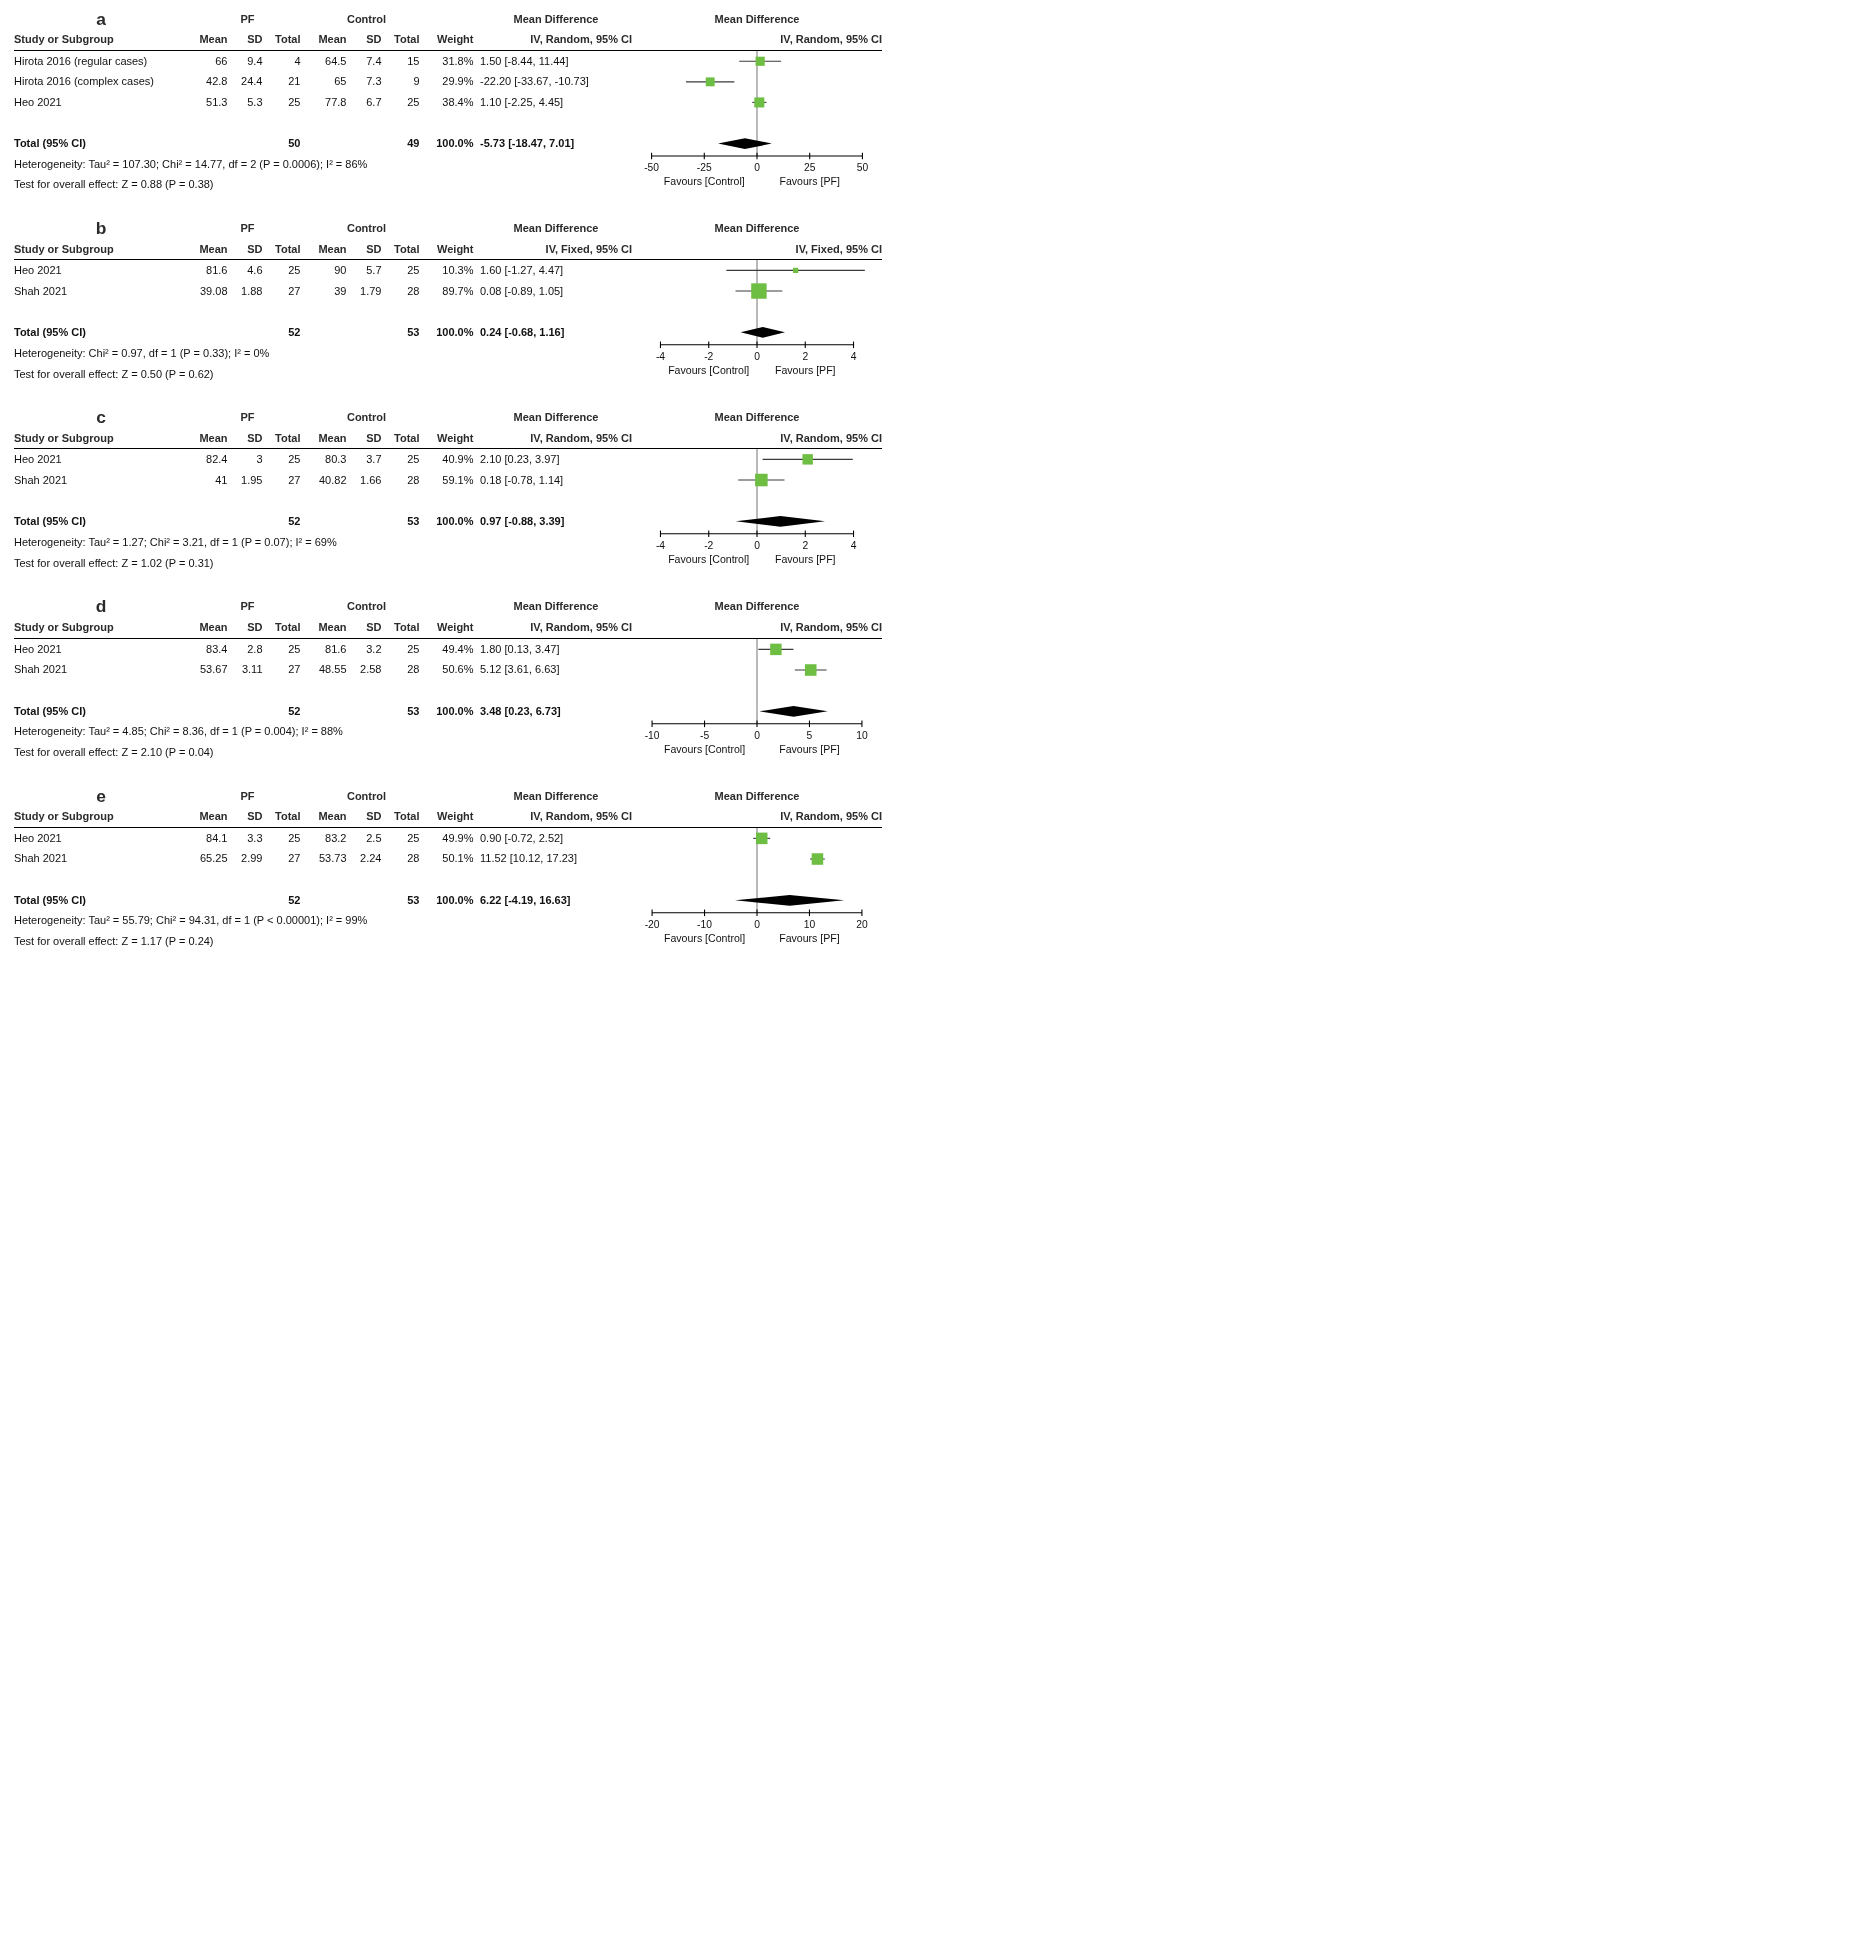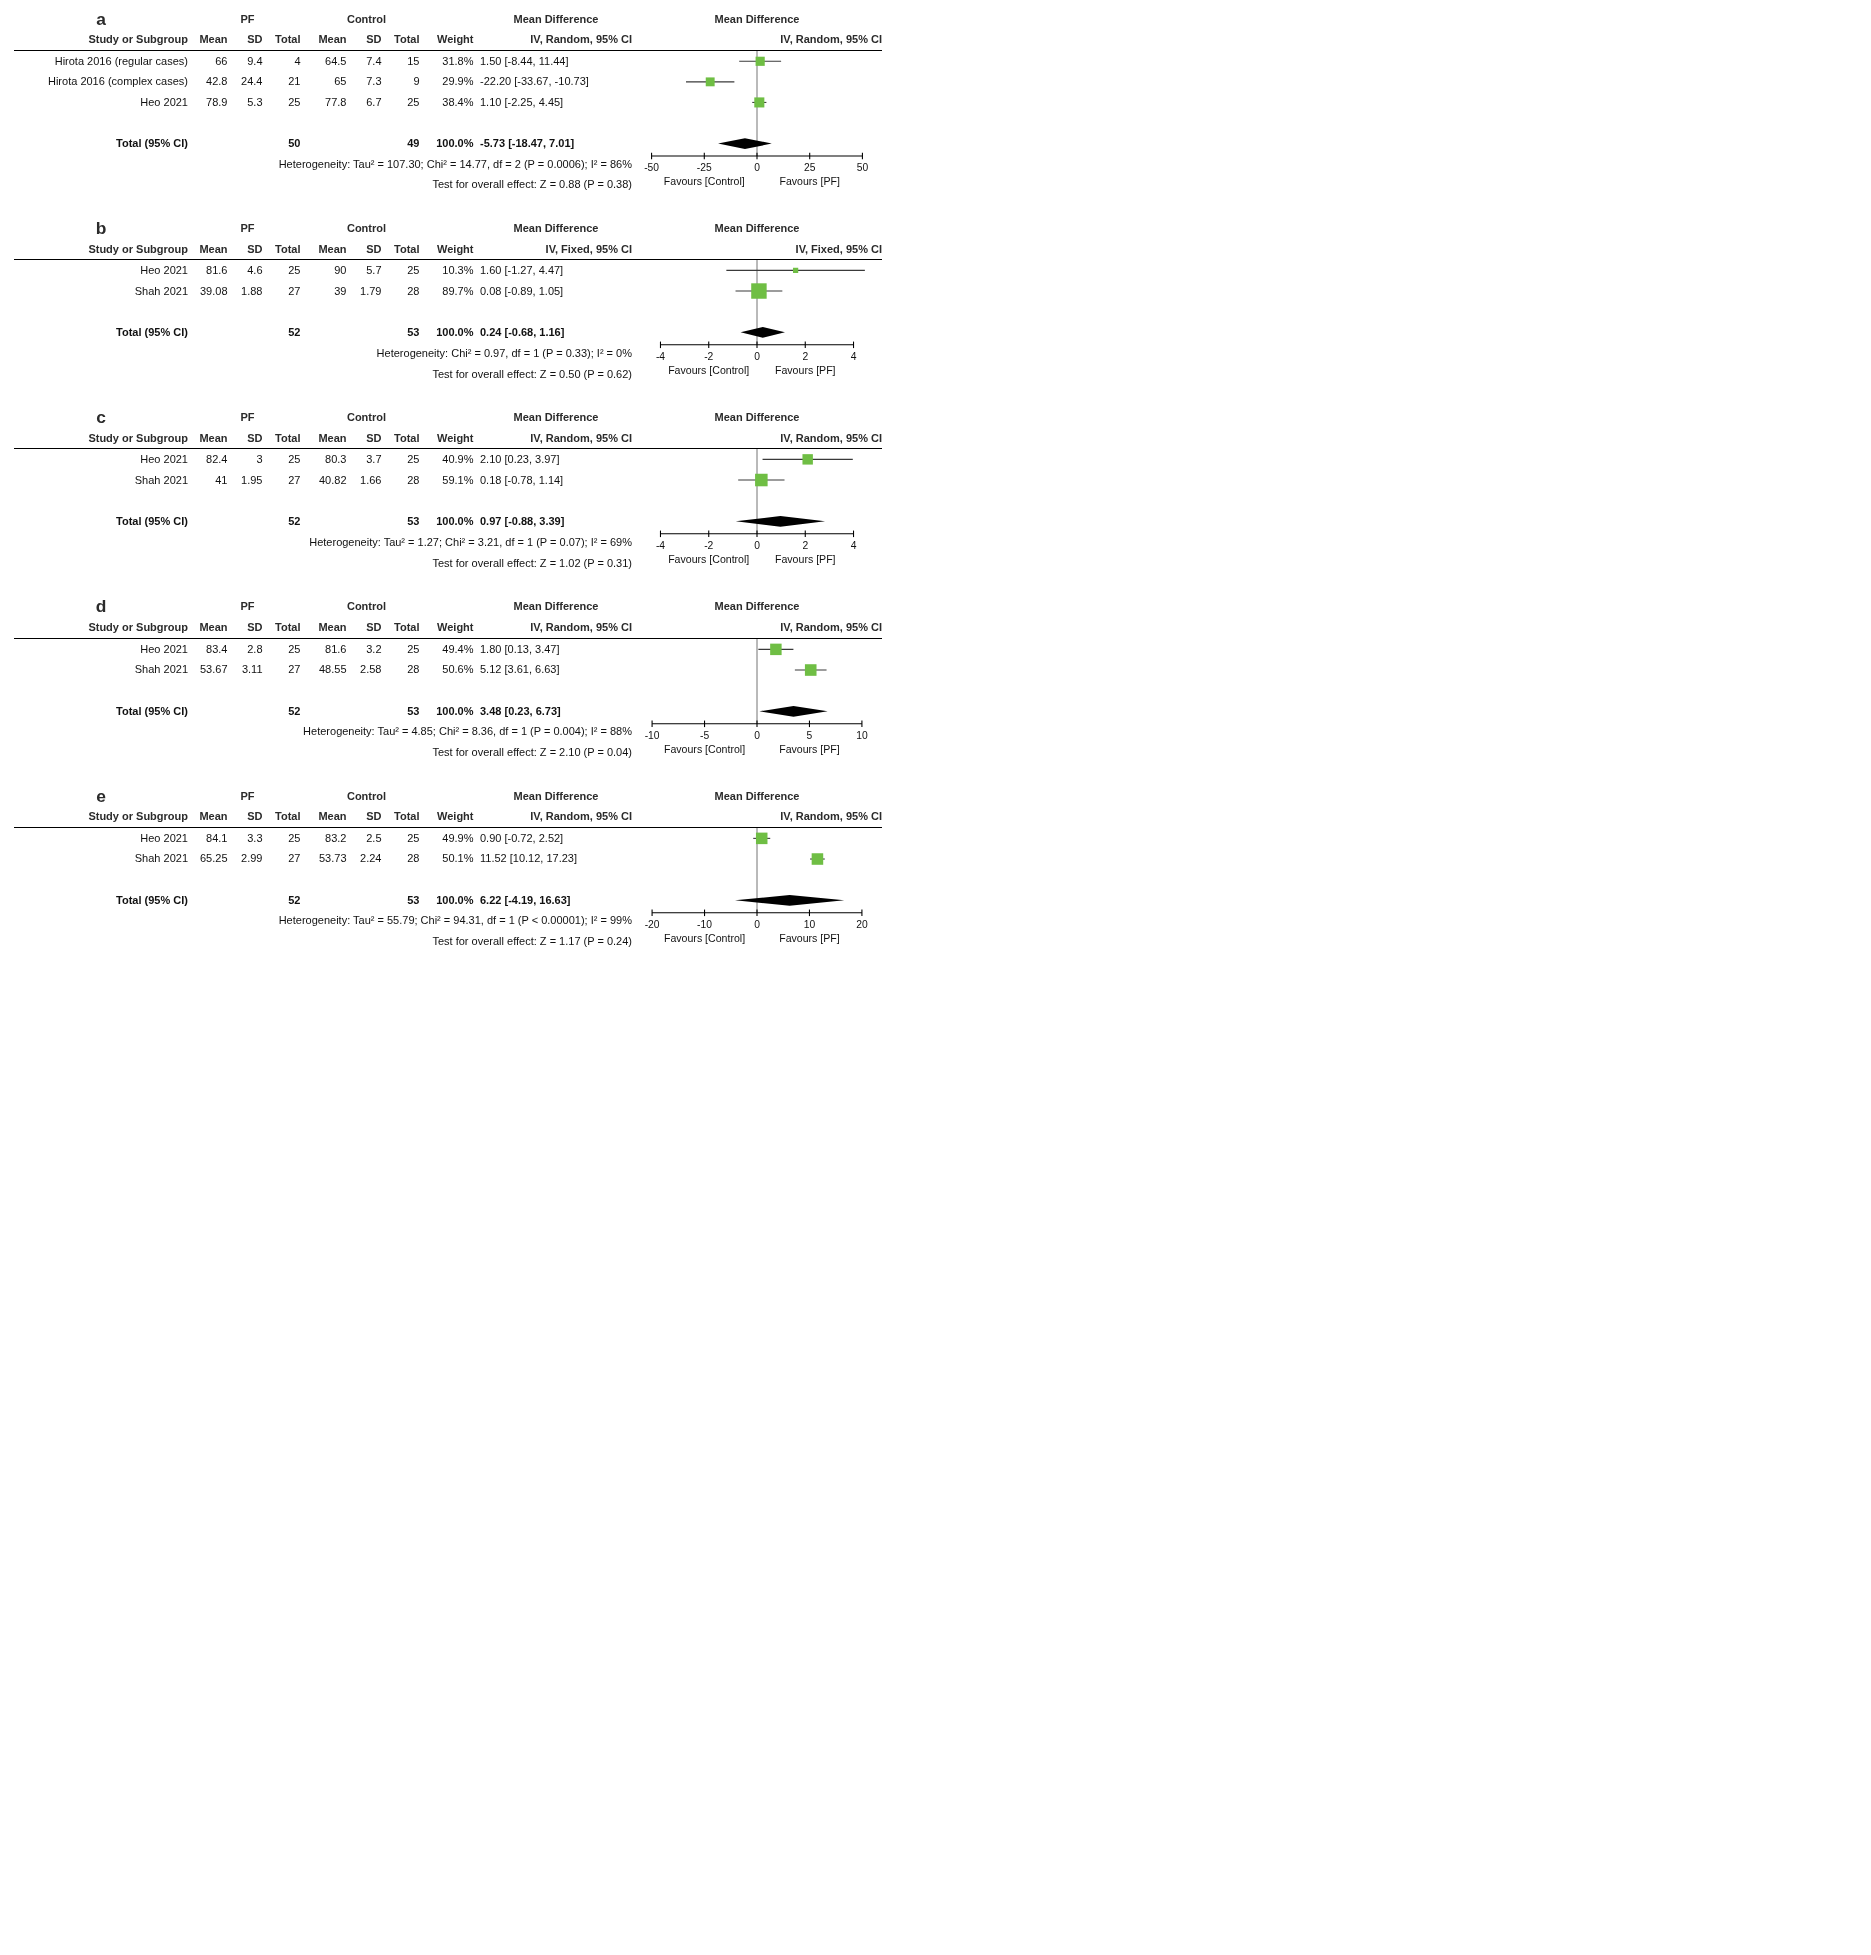--- a/index.html
+++ b/index.html
@@ -19,21 +19,21 @@
     line-height:20.6px;
     height:20.6px;
     padding:0;
     white-space:nowrap;
     overflow:visible;
     vertical-align:middle;
   }
   tr.grow td{font-weight:bold;text-align:center;color:#2b2b2b;}
   td.letter{font-size:17.4px;font-weight:400;text-align:left;color:#000;}
   tr.crow th{font-weight:bold;color:#2b2b2b;border-bottom:1.1px solid #000;}
-  .l{text-align:right;}
+  .l{text-align:left;}
   .r{text-align:right;padding-right:6.5px !important;}
   .ci{text-align:left;padding-right:12px !important;}
   .cih{text-align:right;}
   .b{font-weight:bold;margin-left:45px;}
   .stat{font-size:11px;margin-top:18px;}
   td.plotcell{vertical-align:top;}
   svg{display:block;}
   .ticklab{font-size:19px;fill:#111;font-family:"Liberation Sans",sans-serif;}
   .favlab{font-size:19.5px;fill:#111;font-family:"Liberation Sans",sans-serif;}
 </style>
@@ -117,21 +117,21 @@
           <td class="r">24.4</td>
           <td class="r">21</td>
           <td class="r">65</td>
           <td class="r">7.3</td>
           <td class="r">9</td>
           <td class="r">29.9%</td>
           <td class="ci">-22.20 [-33.67, -10.73]</td>
         </tr>
         <tr class="srow">
           <td class="l">Heo 2021</td>
-          <td class="r">78.9</td>
+          <td class="r">51.3</td>
           <td class="r">5.3</td>
           <td class="r">25</td>
           <td class="r">77.8</td>
           <td class="r">6.7</td>
           <td class="r">25</td>
           <td class="r">38.4%</td>
           <td class="ci">1.10 [-2.25, 4.45]</td>
         </tr>
         <tr>
           <td colspan="9">&nbsp;</td>

